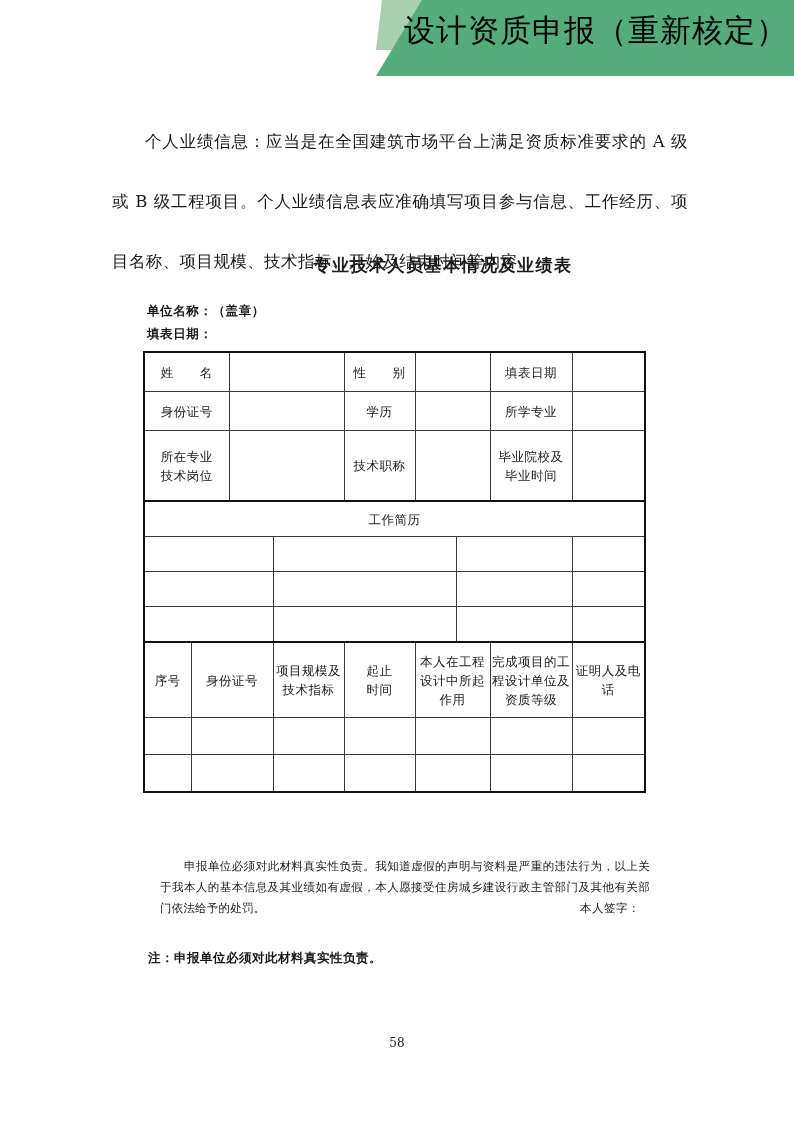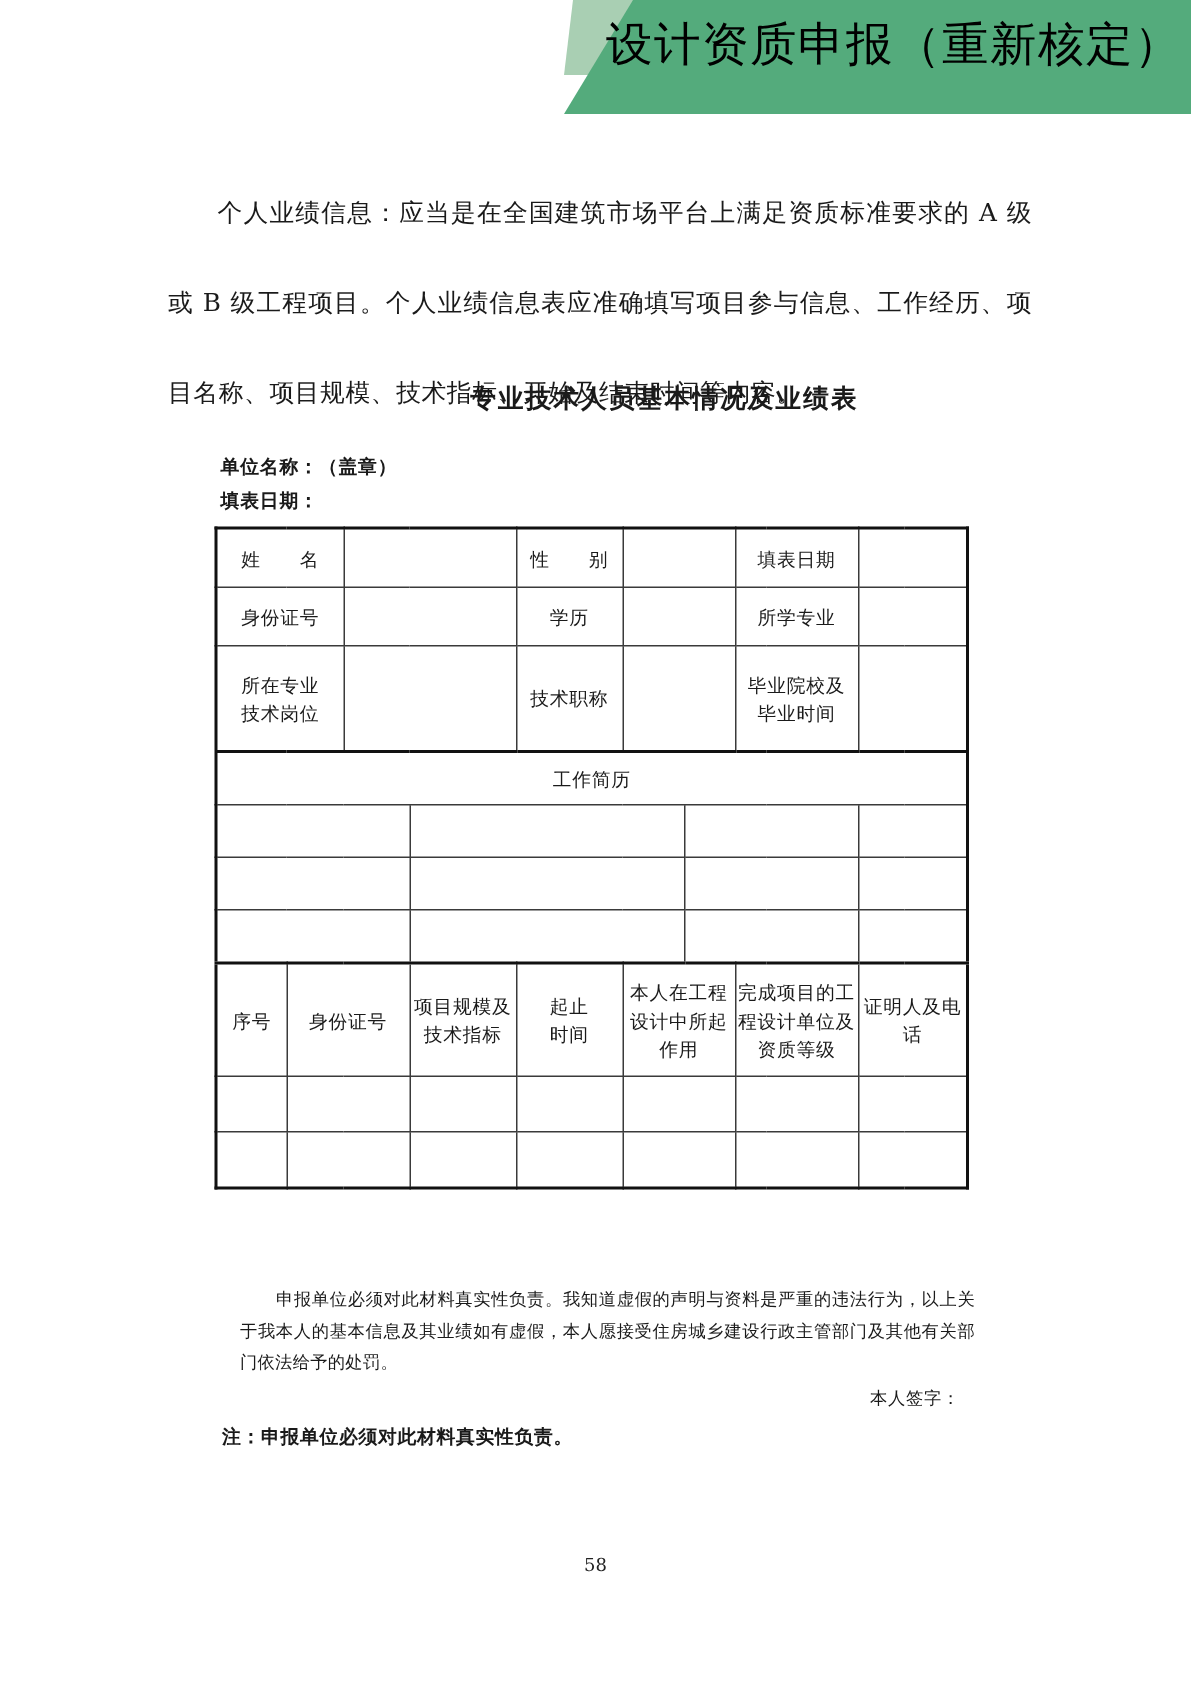--- a/index.html
+++ b/index.html
@@ -128,21 +128,21 @@
     left: 160px;
     width: 490px;
     font-size: 11.5px;
     line-height: 21px;
     text-align: justify;
     text-indent: 24px;
     letter-spacing: 0.2px;
   }
   .sign {
     position: absolute;
-    top: 925px;
+    top: 901px;
     left: 0;
     width: 640px;
     text-align: right;
     font-size: 11.5px;
     letter-spacing: 0.5px;
   }
   .note {
     position: absolute;
     top: 950px;
     left: 148px;

